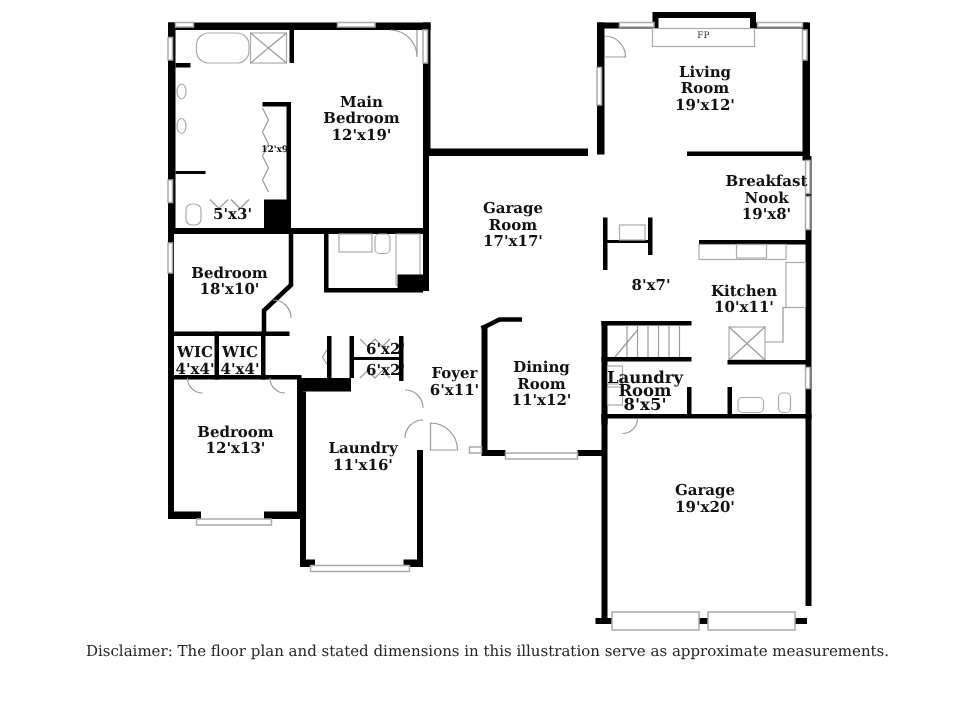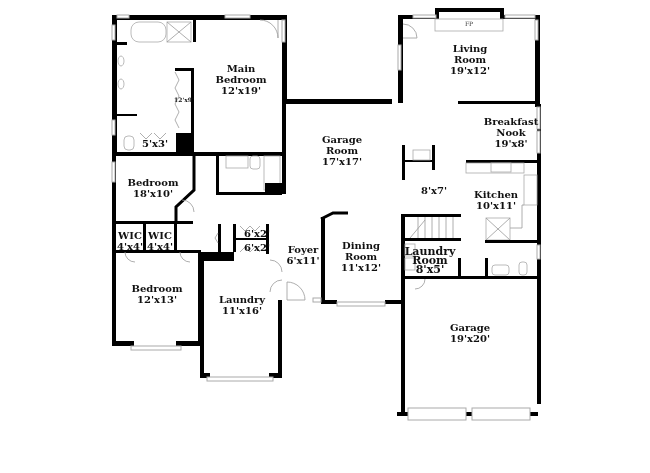--- a/index.html
+++ b/index.html
@@ -233,13 +233,14 @@
 <div class="lbl" style="left:242px;top:294px;">
   <span class="dim">Laundry</span>
   <span class="dim">11'x16'</span>
 </div>
 <div class="lbl" style="left:470px;top:322px;">
   <span class="dim">Garage</span>
   <span class="dim">19'x20'</span>
 </div>
 
 <div class="disc">
+  <div>Disclaimer: The floor plan and stated dimensions in this illustration serve as approximate measurements.</div>
 </div>
 
 </body></html>

